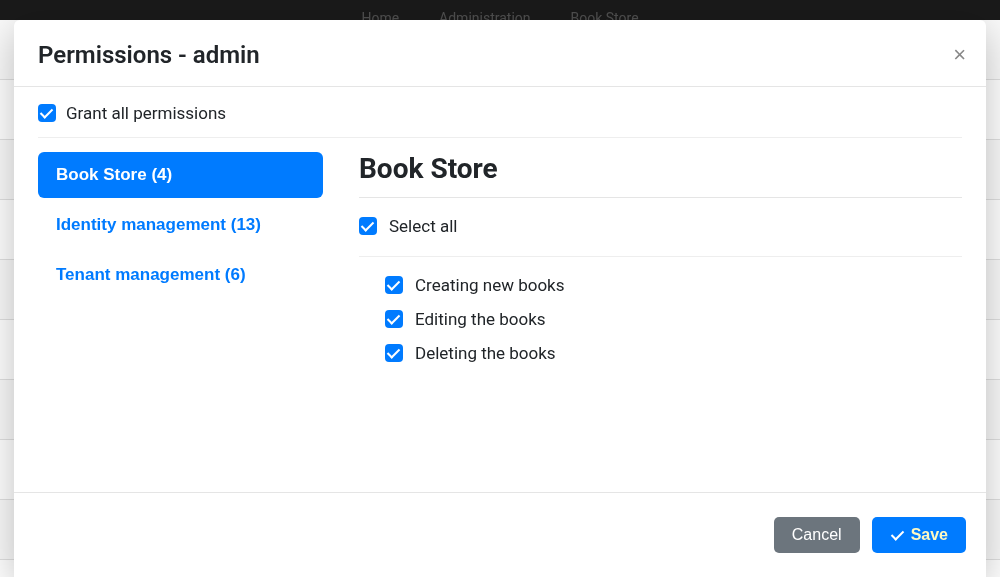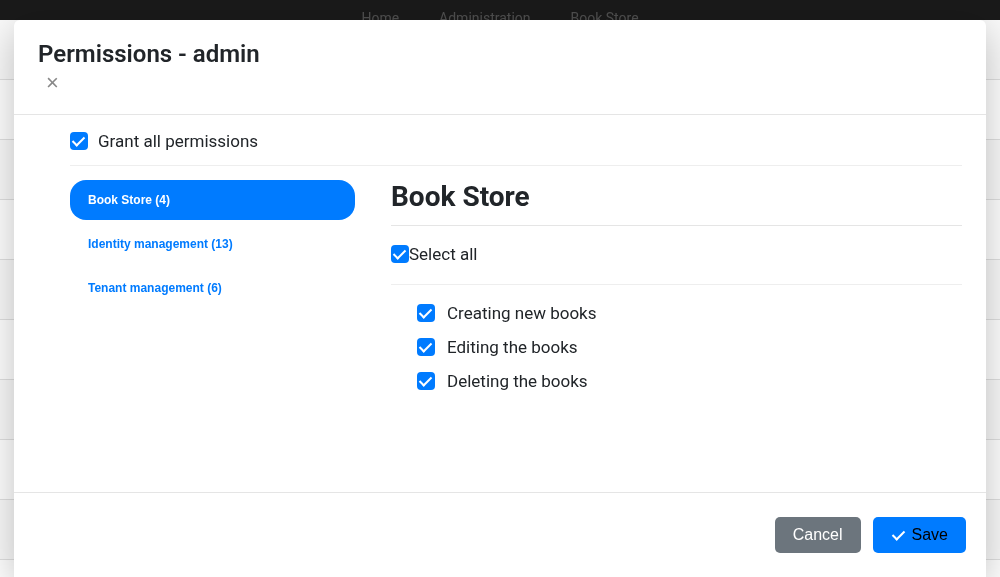--- a/index.html
+++ b/index.html
@@ -58,43 +58,41 @@
       border-radius: 6px 6px 0 0;
       box-shadow: 0 10px 40px rgba(0,0,0,0.25);
       display: flex;
       flex-direction: column;
       overflow: hidden;
     }
     .modal-header {
       padding: 20px 12px 16px 24px;
       display: flex;
       justify-content: space-between;
-      align-items: flex-start;
+      align-items: center;
       border-bottom: 1px solid #e5e5e5;
-      flex-direction: column;
     }
     .modal-title {
       font-size: 24px;
       font-weight: 600;
       color: #212529;
     }
     .close-btn {
       background: none;
       border: none;
       font-size: 22px;
       color: #888;
       cursor: pointer;
       padding: 4px 8px;
       line-height: 1;
     }
     .modal-body {
       flex: 1;
       padding: 16px 24px 8px 24px;
       overflow: auto;
-      margin-left: 32px;
     }
     .grant-all {
       display: flex;
       align-items: center;
       gap: 10px;
       padding-bottom: 14px;
       border-bottom: 1px solid #eee;
       margin-bottom: 14px;
     }
     .chk {
@@ -128,23 +126,23 @@
       gap: 36px;
     }
     .nav-tabs {
       width: 285px;
       flex-shrink: 0;
       display: flex;
       flex-direction: column;
     }
     .nav-tab {
       padding: 13px 18px;
-      font-size: 12px;
+      font-size: 17px;
       font-weight: 600;
-      border-radius: 16px;
+      border-radius: 6px;
       cursor: pointer;
       color: #007bff;
       background: transparent;
       border: none;
       text-align: left;
       margin-bottom: 4px;
     }
     .nav-tab.active {
       background: #007bff;
       color: #fff;
@@ -156,20 +154,21 @@
       font-size: 28px;
       font-weight: 700;
       color: #212529;
       padding-bottom: 12px;
       border-bottom: 1px solid #e5e5e5;
       margin-bottom: 18px;
     }
     .select-all {
       display: flex;
       align-items: center;
+      gap: 12px;
       padding-bottom: 20px;
       border-bottom: 1px solid #eee;
       margin-bottom: 18px;
     }
     .select-all label, .perm-item label {
       font-size: 17px;
       color: #212529;
     }
     .perm-item {
       display: flex;
@@ -196,22 +195,22 @@
       display: inline-flex;
       align-items: center;
       gap: 7px;
     }
     .btn-secondary {
       background: #6c757d;
       color: #fff;
     }
     .btn-primary {
       background: #007bff;
-      color: #000000;
-      font-weight: 400;
+      color: #fef9c3;
+      font-weight: 700;
     }
     .check-icon {
       display: inline-block;
       width: 14px;
       height: 14px;
       position: relative;
     }
     .check-icon::after {
       content: "";
       position: absolute;

